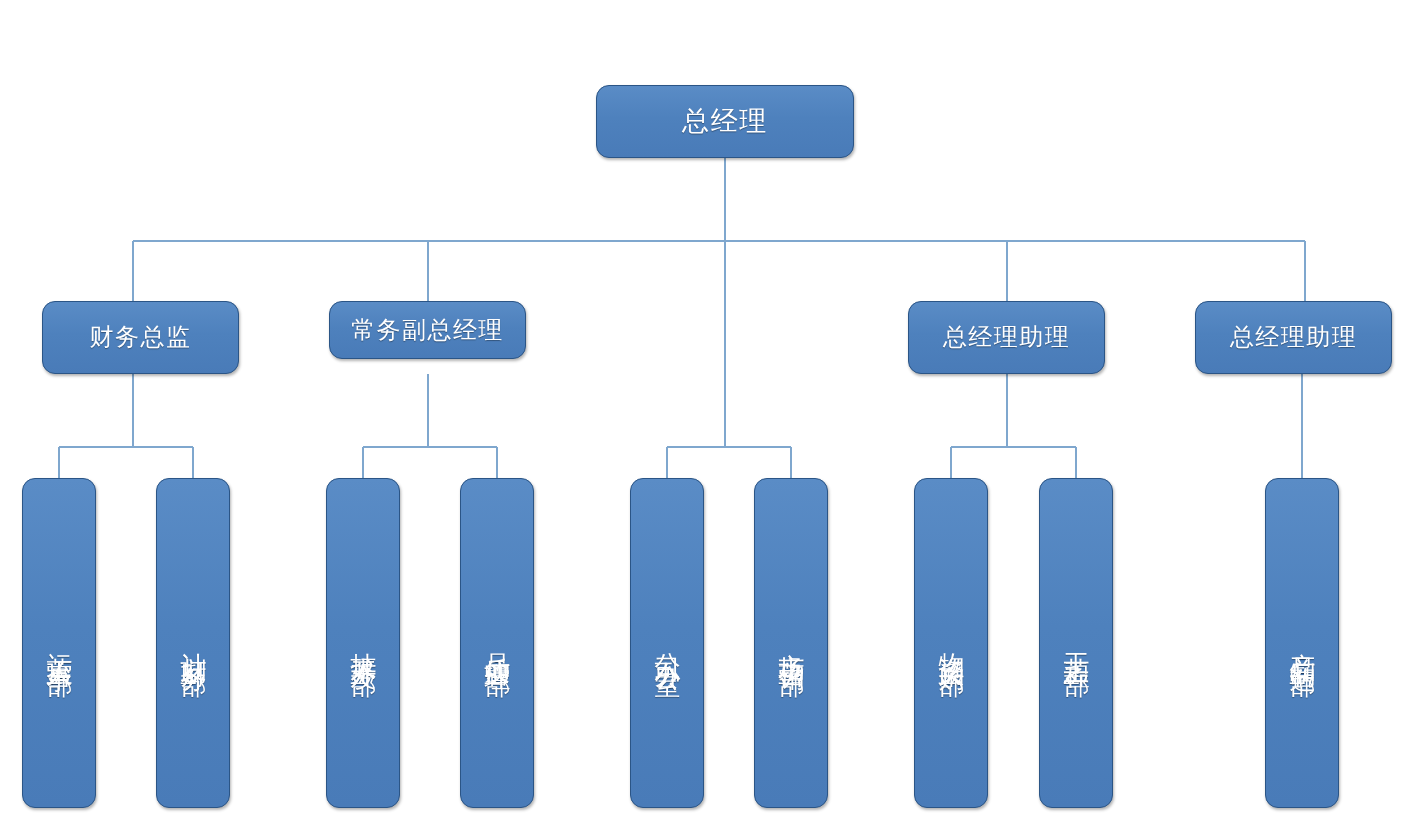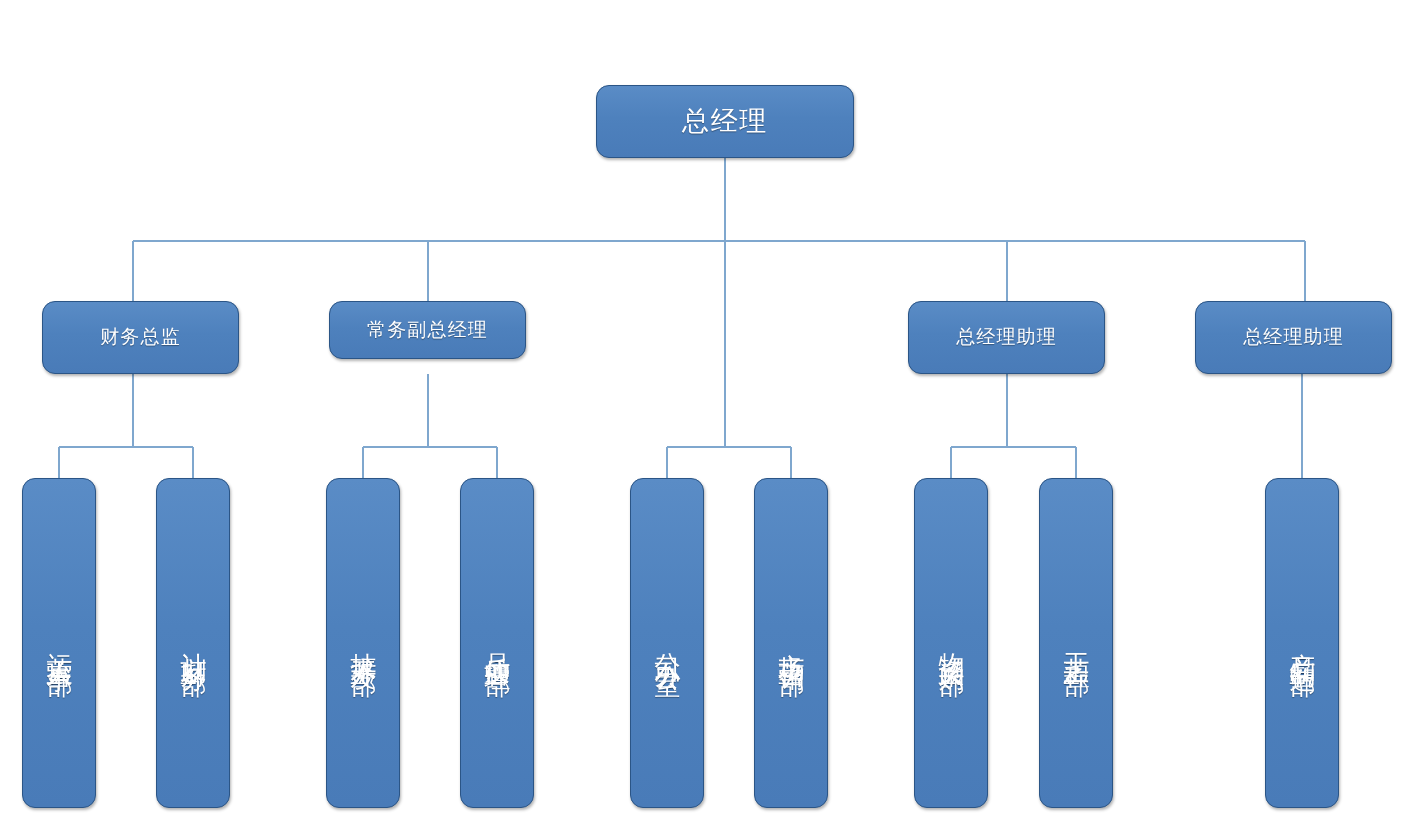--- a/index.html
+++ b/index.html
@@ -46,21 +46,21 @@
     letter-spacing: 0.06em;
     text-shadow: 0 1px 1px rgba(0,0,0,0.35);
     line-height: 1.18;
   }
   
   .node.level-top {
     font-size: 27px;
   }
   
   .node.level-mid {
-    font-size: 19px;
+    font-size: 24px;
   }
   
   .node.level-dept {
     font-size: 26px;
     align-items: center;
   }
   .node.level-dept .node-label {
     writing-mode: vertical-rl;
     text-orientation: upright;
     letter-spacing: 0.17em;

